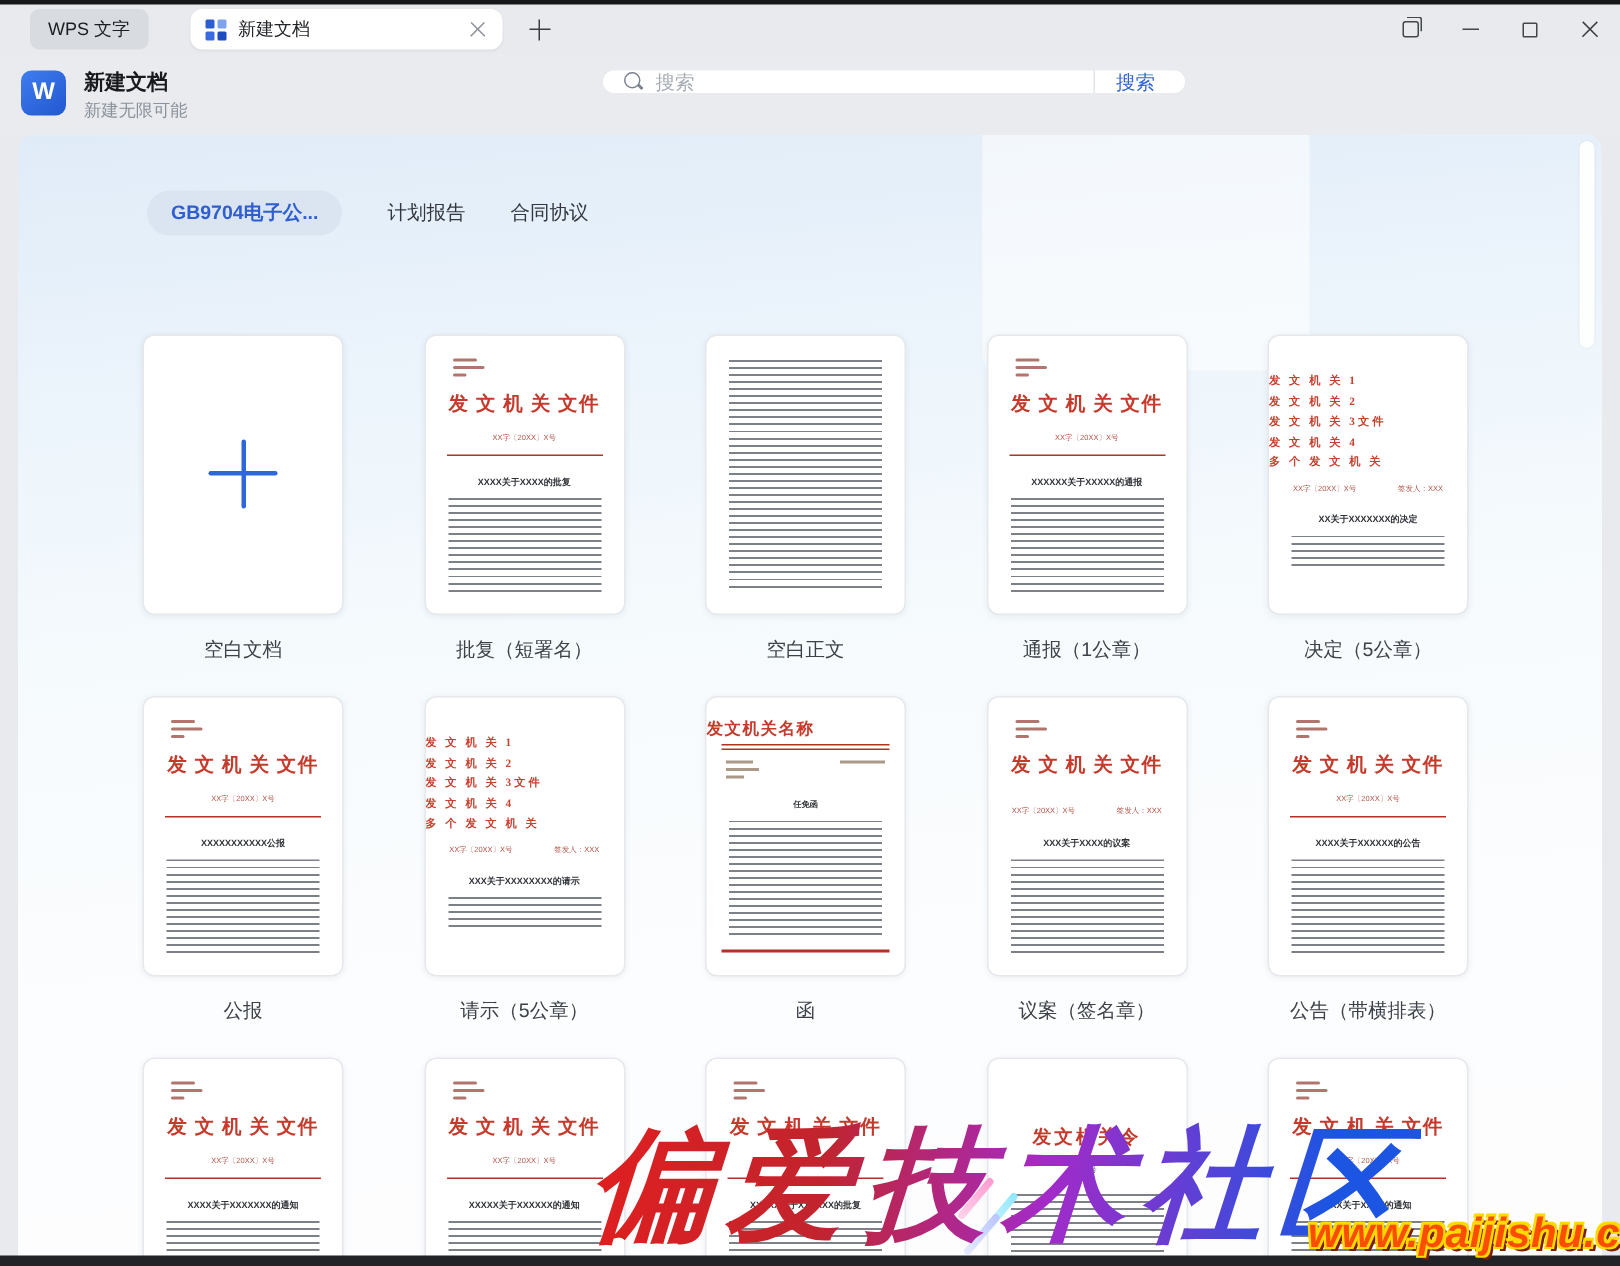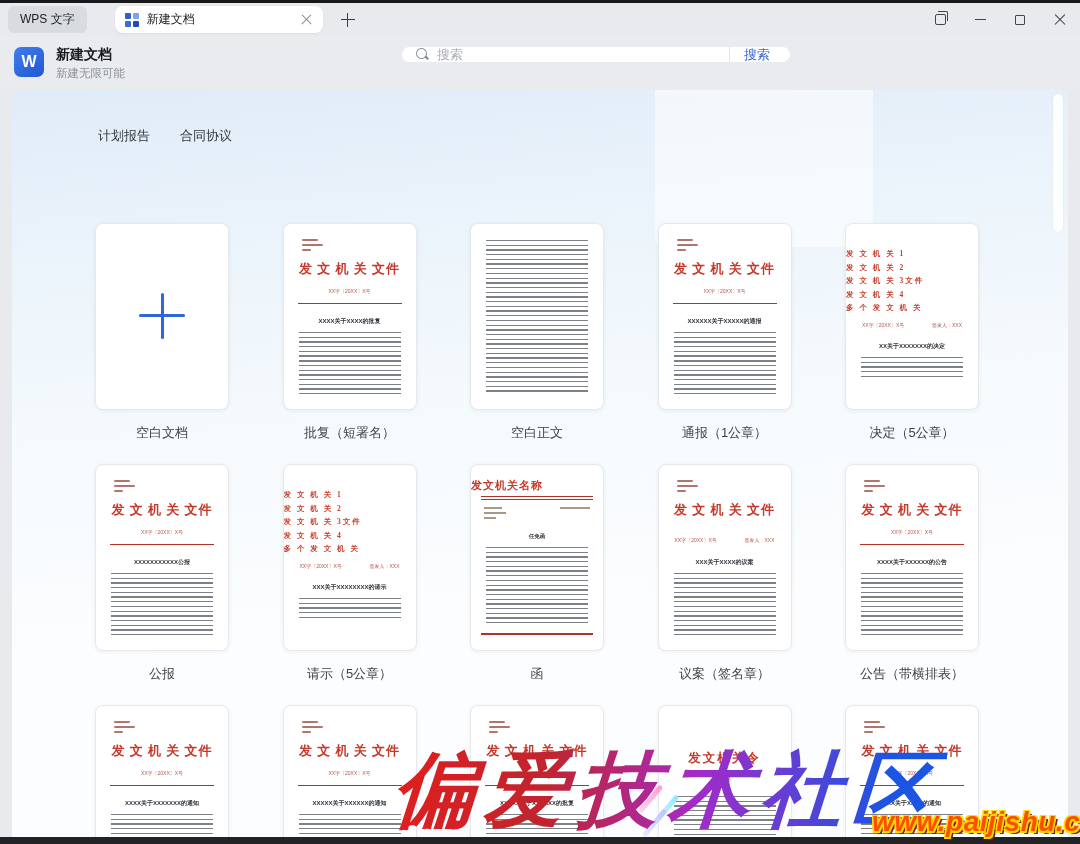--- a/index.html
+++ b/index.html
@@ -3,21 +3,21 @@
 <meta charset="utf-8">
 <style>
   * { margin:0; padding:0; box-sizing:border-box; }
   html,body { width:1080px; height:844px; overflow:hidden; }
   body { font-family:"Liberation Sans", sans-serif; background:#e8eaed; position:relative; }
 
   .top-edge { position:absolute; left:0; top:0; right:0; height:3px; background:#17181a; z-index:40; }
 
   
   .titlebar { position:absolute; left:0; top:3px; right:0; height:33px; display:flex; align-items:center; background:#e8eaed; }
-  .wps-btn { margin-left:8px; padding:5px 12px; background:#d8dbdf; border-radius:6px; font-size:12px; color:#1b1d20; }
+  .wps-btn { margin-left:20px; padding:5px 12px; background:#d8dbdf; border-radius:6px; font-size:12px; color:#1b1d20; }
   .tab { margin-left:28px; width:208px; height:27px; background:#ffffff; border-radius:8px; display:flex; align-items:center; padding:0 10px; box-shadow:0 1px 2px rgba(0,0,0,.05); }
   .tab-grid { width:14px; height:14px; display:grid; grid-template-columns:6px 6px; grid-template-rows:6px 6px; gap:2px; }
   .tab-grid i { display:block; border-radius:1px; }
   .tab-grid i:nth-child(1){ background:#2c5ed2; }
   .tab-grid i:nth-child(2){ background:#7da3ec; }
   .tab-grid i:nth-child(3){ background:#3a6ae0; }
   .tab-grid i:nth-child(4){ background:#1e4bc0; }
   .tab-title { flex:1; margin-left:8px; font-size:12px; color:#202327; white-space:nowrap; overflow:hidden; }
   .x-icon { position:relative; width:12px; height:12px; cursor:pointer; }
   .x-icon::before,.x-icon::after { content:""; position:absolute; left:-1px; top:5px; width:13px; height:1.4px; background:#8b8f96; }
@@ -147,20 +147,21 @@
     <span class="search-div"></span>
     <span class="search-btn">搜索</span>
   </div>
 </div>
 
 <div class="main">
   <div class="deco-panel"></div>
   <div class="scroll-thumb"></div>
 
   <div class="cats">
+    <div class="cat-pill">GB9704电子公...</div>
     <div class="cat">计划报告</div>
     <div class="cat">合同协议</div>
   </div>
 
   <div class="grid">
       <div class="cell">
         <div class="card">
           <div class="plus-big"></div>
         </div>
         <div class="card-label">空白文档</div>

